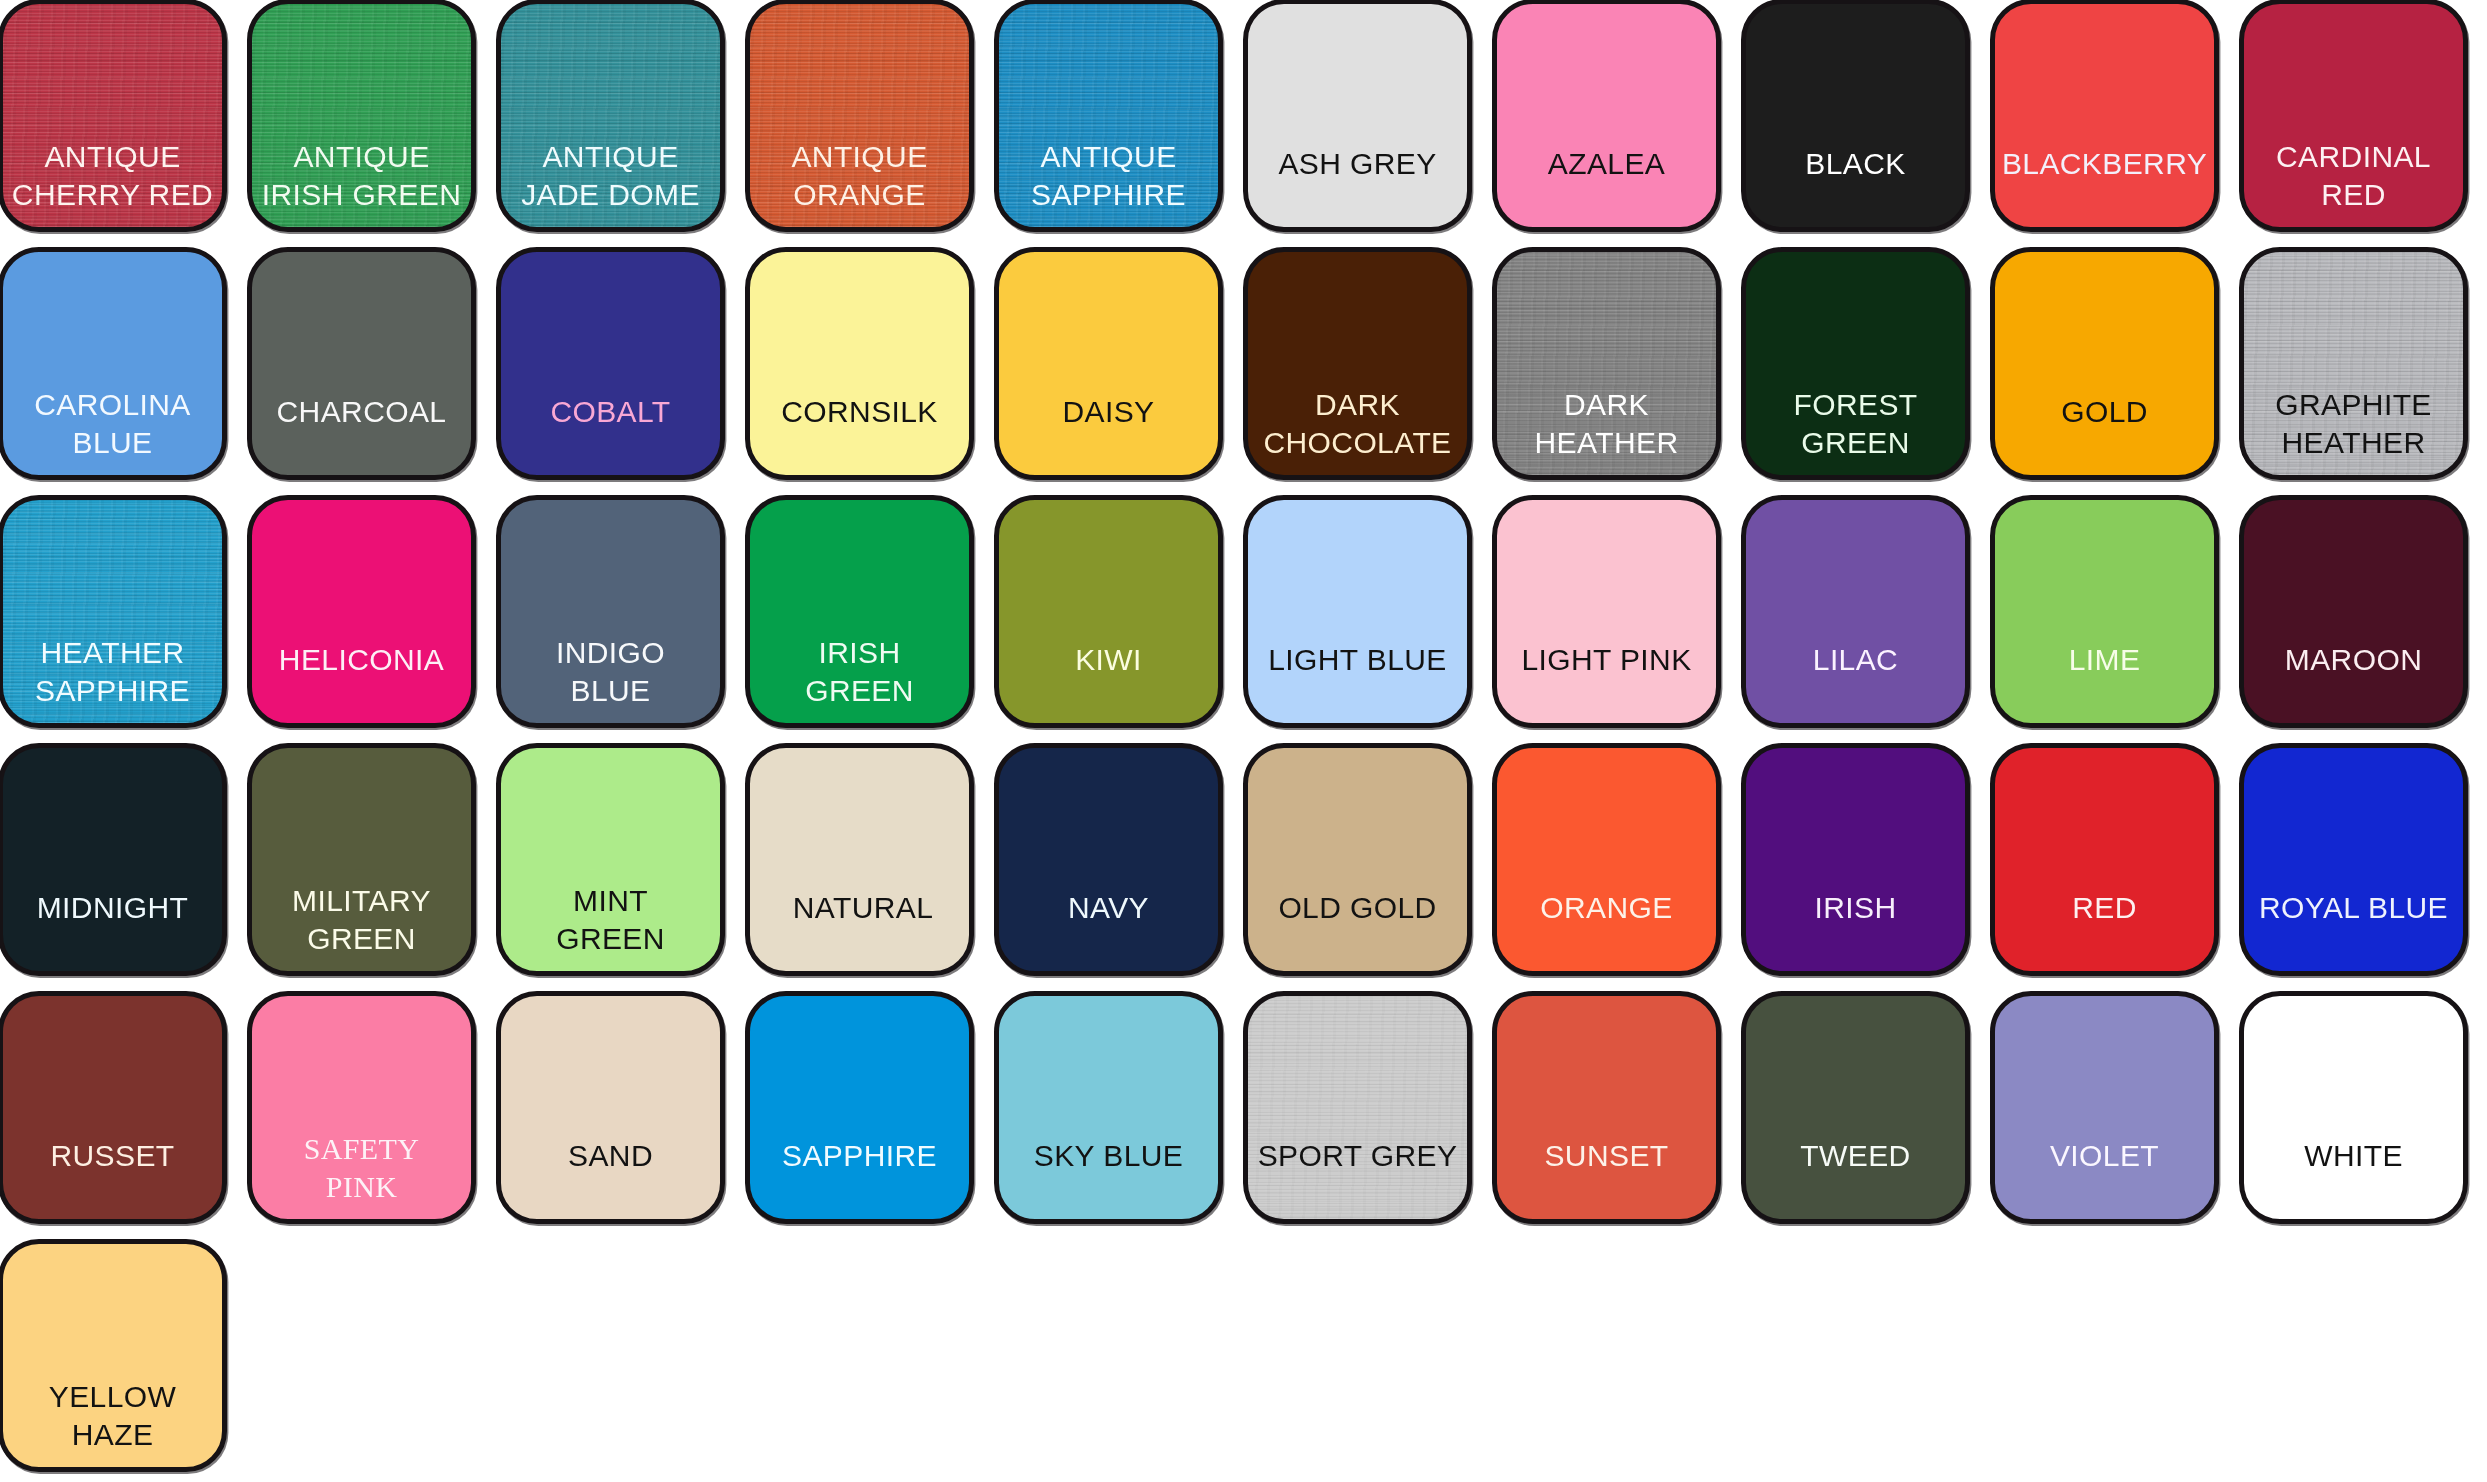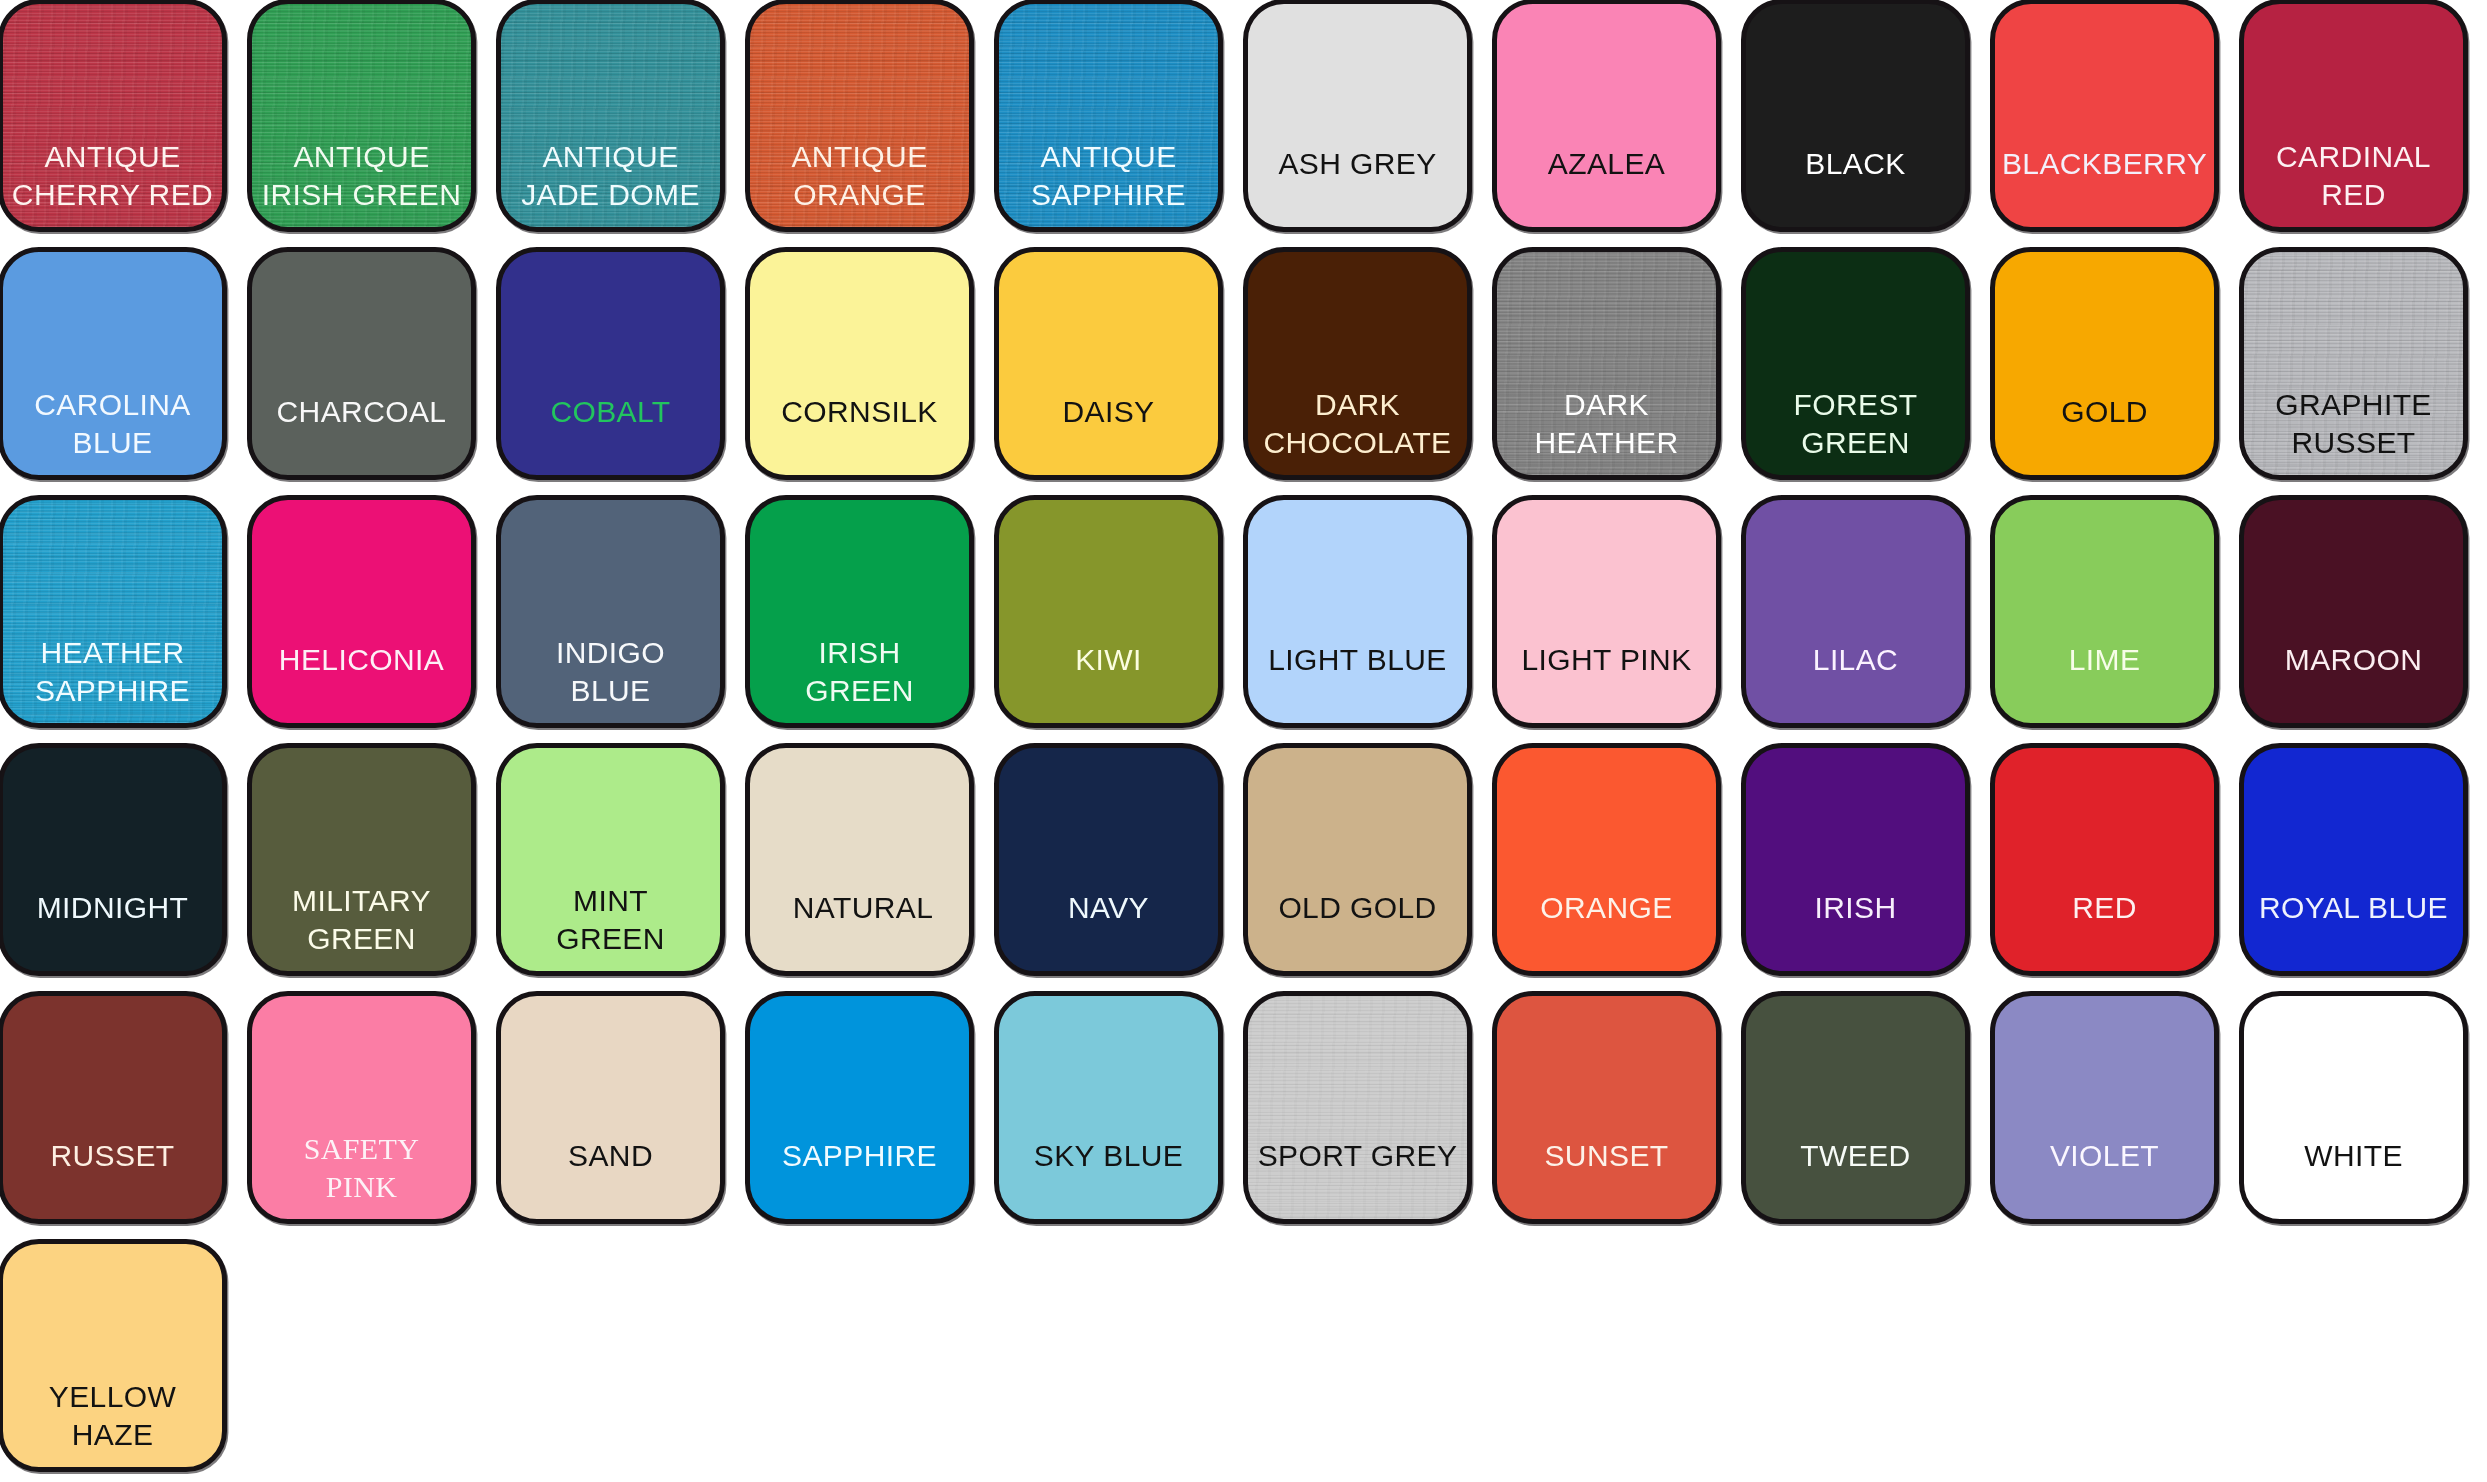--- a/index.html
+++ b/index.html
@@ -185,21 +185,21 @@
 BLUE</div>
       </div>
     </div>
     <div class="swatch-cell">
       <div class="swatch" style="background: rgb(91, 97, 92); border-color: rgb(22, 18, 21);">
         <div class="label one-line" style="color: rgb(248, 248, 248);">CHARCOAL</div>
       </div>
     </div>
     <div class="swatch-cell">
       <div class="swatch" style="background: rgb(50, 48, 140); border-color: rgb(22, 18, 21);">
-        <div class="label one-line" style="color: #22c55e; margin-top: 20px;">COBALT</div>
+        <div class="label one-line" style="color: #f9a8d4; margin-top: 20px;">COBALT</div>
       </div>
     </div>
     <div class="swatch-cell">
       <div class="swatch" style="background: rgb(251, 243, 152); border-color: rgb(22, 18, 21);">
         <div class="label one-line" style="color: rgb(18, 18, 18);">CORNSILK</div>
       </div>
     </div>
     <div class="swatch-cell">
       <div class="swatch" style="background: rgb(251, 203, 62); border-color: rgb(22, 18, 21);">
         <div class="label one-line" style="color: rgb(18, 18, 18);">DAISY</div>
@@ -224,21 +224,21 @@
       </div>
     </div>
     <div class="swatch-cell">
       <div class="swatch" style="background: rgb(247, 168, 0); border-color: rgb(22, 18, 21);">
         <div class="label one-line" style="color: rgb(18, 18, 18);">GOLD</div>
       </div>
     </div>
     <div class="swatch-cell">
       <div class="swatch heathered strong" style="background: rgb(184, 185, 189); border-color: rgb(22, 18, 21);">
         <div class="label" style="color: rgb(18, 18, 18);">GRAPHITE
-RUSSET</div>
+HEATHER</div>
       </div>
     </div>
     <div class="swatch-cell">
       <div class="swatch heathered strong" style="background: rgb(35, 160, 204); border-color: rgb(22, 18, 21);">
         <div class="label" style="color: rgb(242, 252, 255);">HEATHER
 SAPPHIRE</div>
       </div>
     </div>
     <div class="swatch-cell">
       <div class="swatch" style="background: rgb(236, 16, 117); border-color: rgb(22, 18, 21);">

